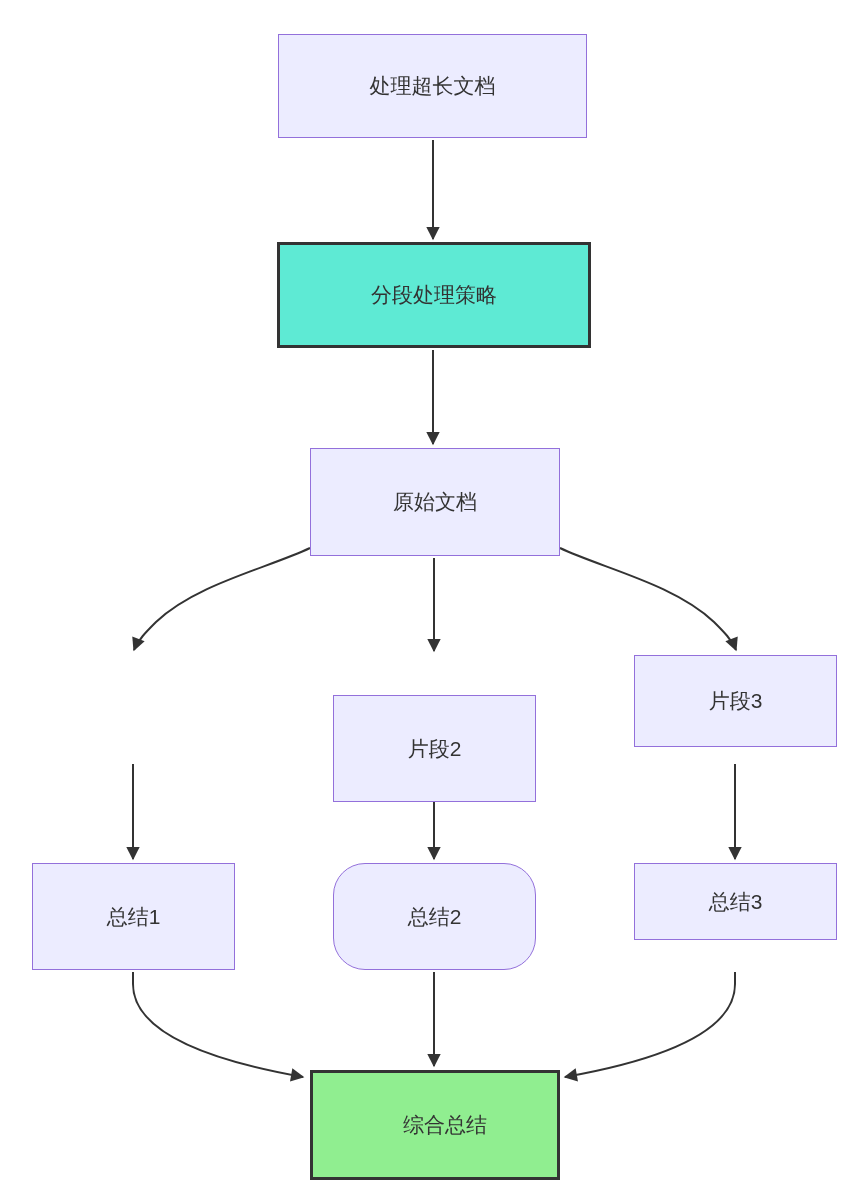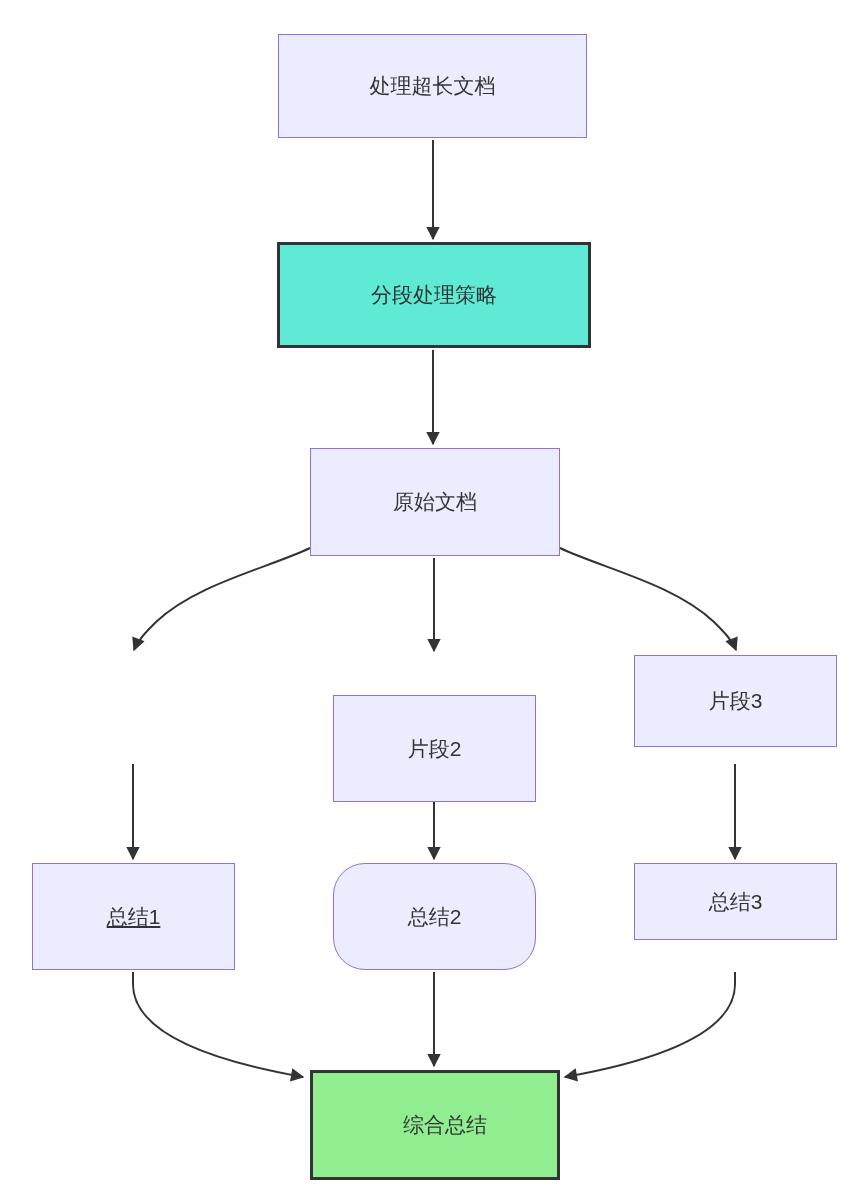--- a/index.html
+++ b/index.html
@@ -88,21 +88,21 @@
 
 
   <div class="node" style="left:333px; top:655px; width:203px; height:107px;margin-top:40px;">
     <span>片段2</span>
   </div>
 
   <div class="node" style="left:634px; top:655px; width:203px; height:92px;">
     <span>片段3</span>
   </div>
 
-  <div class="node" style="left:32px; top:863px; width:203px; height:107px;text-decoration:underline;">
+  <div class="node" style="left:32px; top:863px; width:203px; height:107px;">
     <span>总结1</span>
   </div>
 
   <div class="node" style="left:333px; top:863px; width:203px; height:107px;border-radius:32px;">
     <span>总结2</span>
   </div>
 
   <div class="node" style="left:634px; top:863px; width:203px; height:77px;">
     <span>总结3</span>
   </div>

